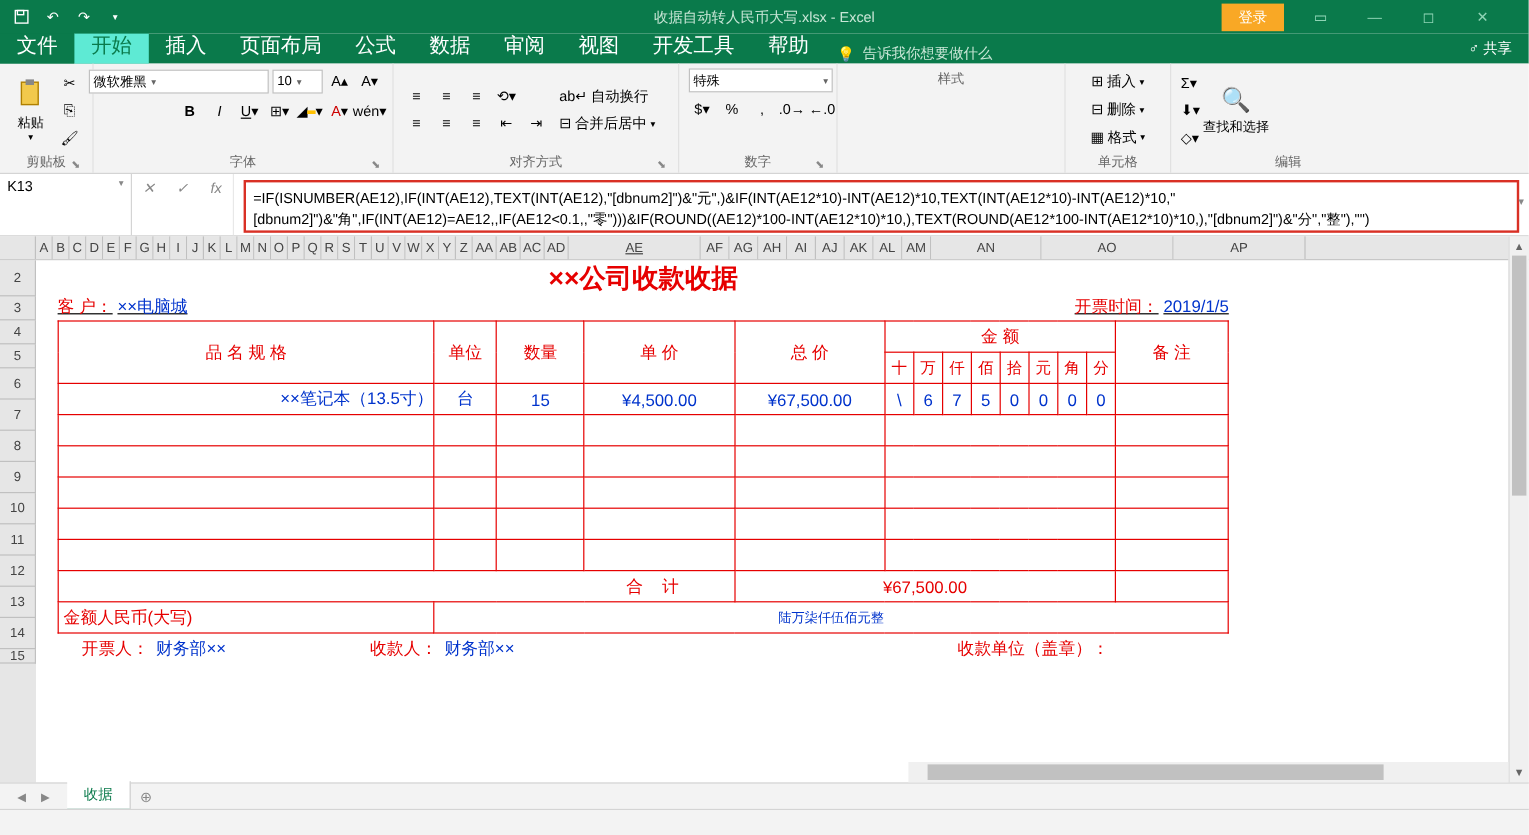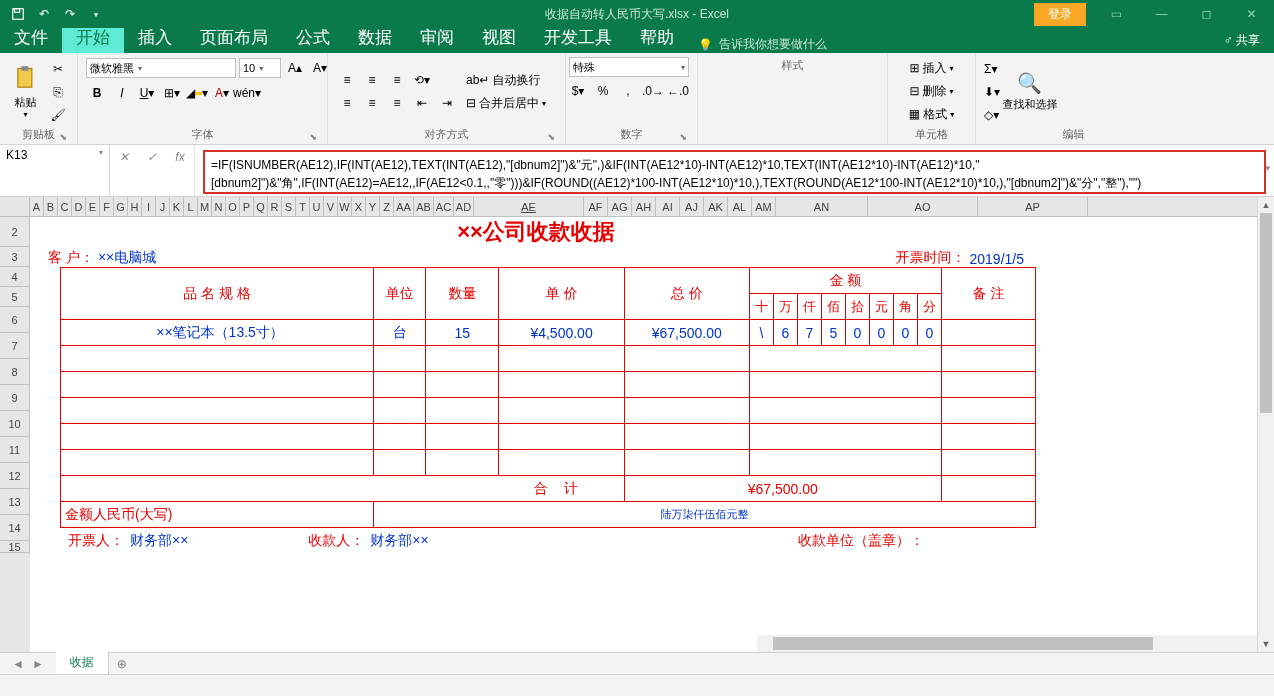--- a/index.html
+++ b/index.html
@@ -3,21 +3,21 @@
 <meta charset="utf-8">
 <style>
 * { margin: 0; padding: 0; box-sizing: border-box; font-family: "Microsoft YaHei", sans-serif; }
 body { background: #fff; font-size: 12px; overflow: hidden; width: 1274px; height: 696px; }
 
 
 .titlebar { height: 28px; background: #0a7a4b; display: flex; align-items: center; color: #fff; position: relative; }
 .titlebar-left { display: flex; align-items: center; gap: 6px; padding-left: 8px; }
 .qat-btn { width: 20px; height: 20px; display: flex; align-items: center; justify-content: center; color: #fff; cursor: pointer; }
 .titlebar-center { position: absolute; left: 50%; transform: translateX(-50%); font-size: 12px; color: #c8e6d6; }
-.titlebar-right { position: absolute; right: 0; display: flex; align-items: center; }
+.titlebar-right { position: absolute; right: 16px; display: flex; align-items: center; }
 .login-btn { background: #f9a825; color: #fff; padding: 3px 14px; font-size: 12px; margin-right: 8px; }
 .win-btn { width: 45px; height: 28px; display: flex; align-items: center; justify-content: center; color: #8fd4b5; cursor: pointer; }
 
 
 .menubar { height: 25px; background: #0a7a4b; display: flex; align-items: flex-end; }
 .menu-tab { padding: 4px 14px; color: #fff; cursor: pointer; font-size: 17px; }
 .menu-tab.file { background: #0a7a4b; }
 .menu-tab.active { background: #5eead4; color: #0a7a4b; }
 .menu-tell { display: flex; align-items: center; color: #c8e6d6; margin-left: 10px; gap: 6px; }
 .menu-share { margin-left: auto; color: #fff; padding: 4px 14px; }
@@ -54,24 +54,24 @@
 
 
 .grid-area { display: flex; height: 446px; position: relative; }
 .row-headers { width: 30px; background: #e6e6e6; }
 .rh { height: 20px; border-bottom: 1px solid #c0c0c0; border-right: 1px solid #c0c0c0; display: flex; align-items: center; justify-content: center; font-size: 11px; color: #444; }
 .cells { flex: 1; position: relative; background: #fff; }
 
 
 .receipt { position: absolute; left: 18px; top: 0; width: 976px; }
 .rc-title { text-align: center; color: #e60000; font-size: 22px; font-weight: bold; height: 30px; line-height: 30px; }
-.rc-info { display: flex; height: 20px; align-items: flex-end; font-size: 14px; }
+.rc-info { display: flex; height: 20px; align-items: flex-start; font-size: 14px; text-decoration: underline; }
 .rc-info .k { color: #e60000; }
 .rc-info .v { color: #0033cc; margin-left: 4px; }
-.rc-table { border-collapse: collapse; width: 100%; margin-left: 12px; }
+.rc-table { border-collapse: collapse; width: 100%; }
 .rc-table td { border: 1px solid #e60000; text-align: center; font-size: 13px; height: 26px; }
 .rc-table .hd { color: #e60000; font-size: 14px; }
 .rc-table .val { color: #0033cc; font-size: 14px; }
 .rc-table .digit { width: 23px; color: #0033cc; font-size: 14px; }
 .rc-table .dighd { width: 23px; color: #e60000; font-size: 13px; }
 .rc-foot { display: flex; height: 26px; align-items: center; font-size: 14px; }
 .rc-foot .k { color: #e60000; }
 .rc-foot .v { color: #0033cc; margin-left: 6px; }
 
 
@@ -149,21 +149,21 @@
       <div class="col-stack" style="margin-left:4px">
         <span class="sq-btn">✂</span>
         <span class="sq-btn">⎘</span>
         <span class="sq-btn">🖌</span>
       </div>
     </div>
     <div class="ribbon-group-label"><span>剪贴板</span><span class="dlg">⬊</span></div>
   </div>
 
   <div class="ribbon-group" style="width:250px">
-    <div class="ribbon-group-body col-stack" style="align-items:flex-start;gap:3px">
+    <div class="ribbon-group-body col-stack" style="align-items:flex-end;gap:3px">
       <div class="small-row">
         <div class="combo" style="width:150px">
             <span>微软雅黑</span>
             <span class="dd">▾</span>
           </div>
         <div class="combo" style="width:42px">
             <span>10</span>
             <span class="dd">▾</span>
           </div>
         <span class="sq-btn">A▴</span>
@@ -212,21 +212,21 @@
             <span>⊟</span>
             <span>合并后居中</span>
             <span style="font-size:8px">▾</span>
           </div>
       </div>
     </div>
     <div class="ribbon-group-label"><span>对齐方式</span><span class="dlg">⬊</span></div>
   </div>
 
   <div class="ribbon-group" style="width:132px">
-    <div class="ribbon-group-body col-stack" style="align-items:flex-end;gap:3px">
+    <div class="ribbon-group-body col-stack" style="align-items:flex-start;gap:3px">
       <div class="combo" style="width:120px">
           <span>特殊</span>
           <span class="dd" style="margin-left:auto">▾</span>
         </div>
       <div class="small-row">
         <span class="sq-btn">$▾</span>
         <span class="sq-btn">%</span>
         <span class="sq-btn">,</span>
         <span class="sq-btn">.0→</span>
         <span class="sq-btn">←.0</span>
@@ -383,21 +383,21 @@
               <td class="dighd">十</td>
               <td class="dighd">万</td>
               <td class="dighd">仟</td>
               <td class="dighd">佰</td>
               <td class="dighd">拾</td>
               <td class="dighd">元</td>
               <td class="dighd">角</td>
               <td class="dighd">分</td>
             </tr>
         <tr id="item-row">
-          <td class="val" style="text-align:center;padding-left:6px">××笔记本（13.5寸）</td>
+          <td class="val" style="text-align:right;padding-left:6px">××笔记本（13.5寸）</td>
           <td class="val">台</td>
           <td class="val">15</td>
           <td class="val">¥4,500.00</td>
           <td class="val">¥67,500.00</td>
         <td class="digit">\</td>
               <td class="digit">6</td>
               <td class="digit">7</td>
               <td class="digit">5</td>
               <td class="digit">0</td>
               <td class="digit">0</td>

